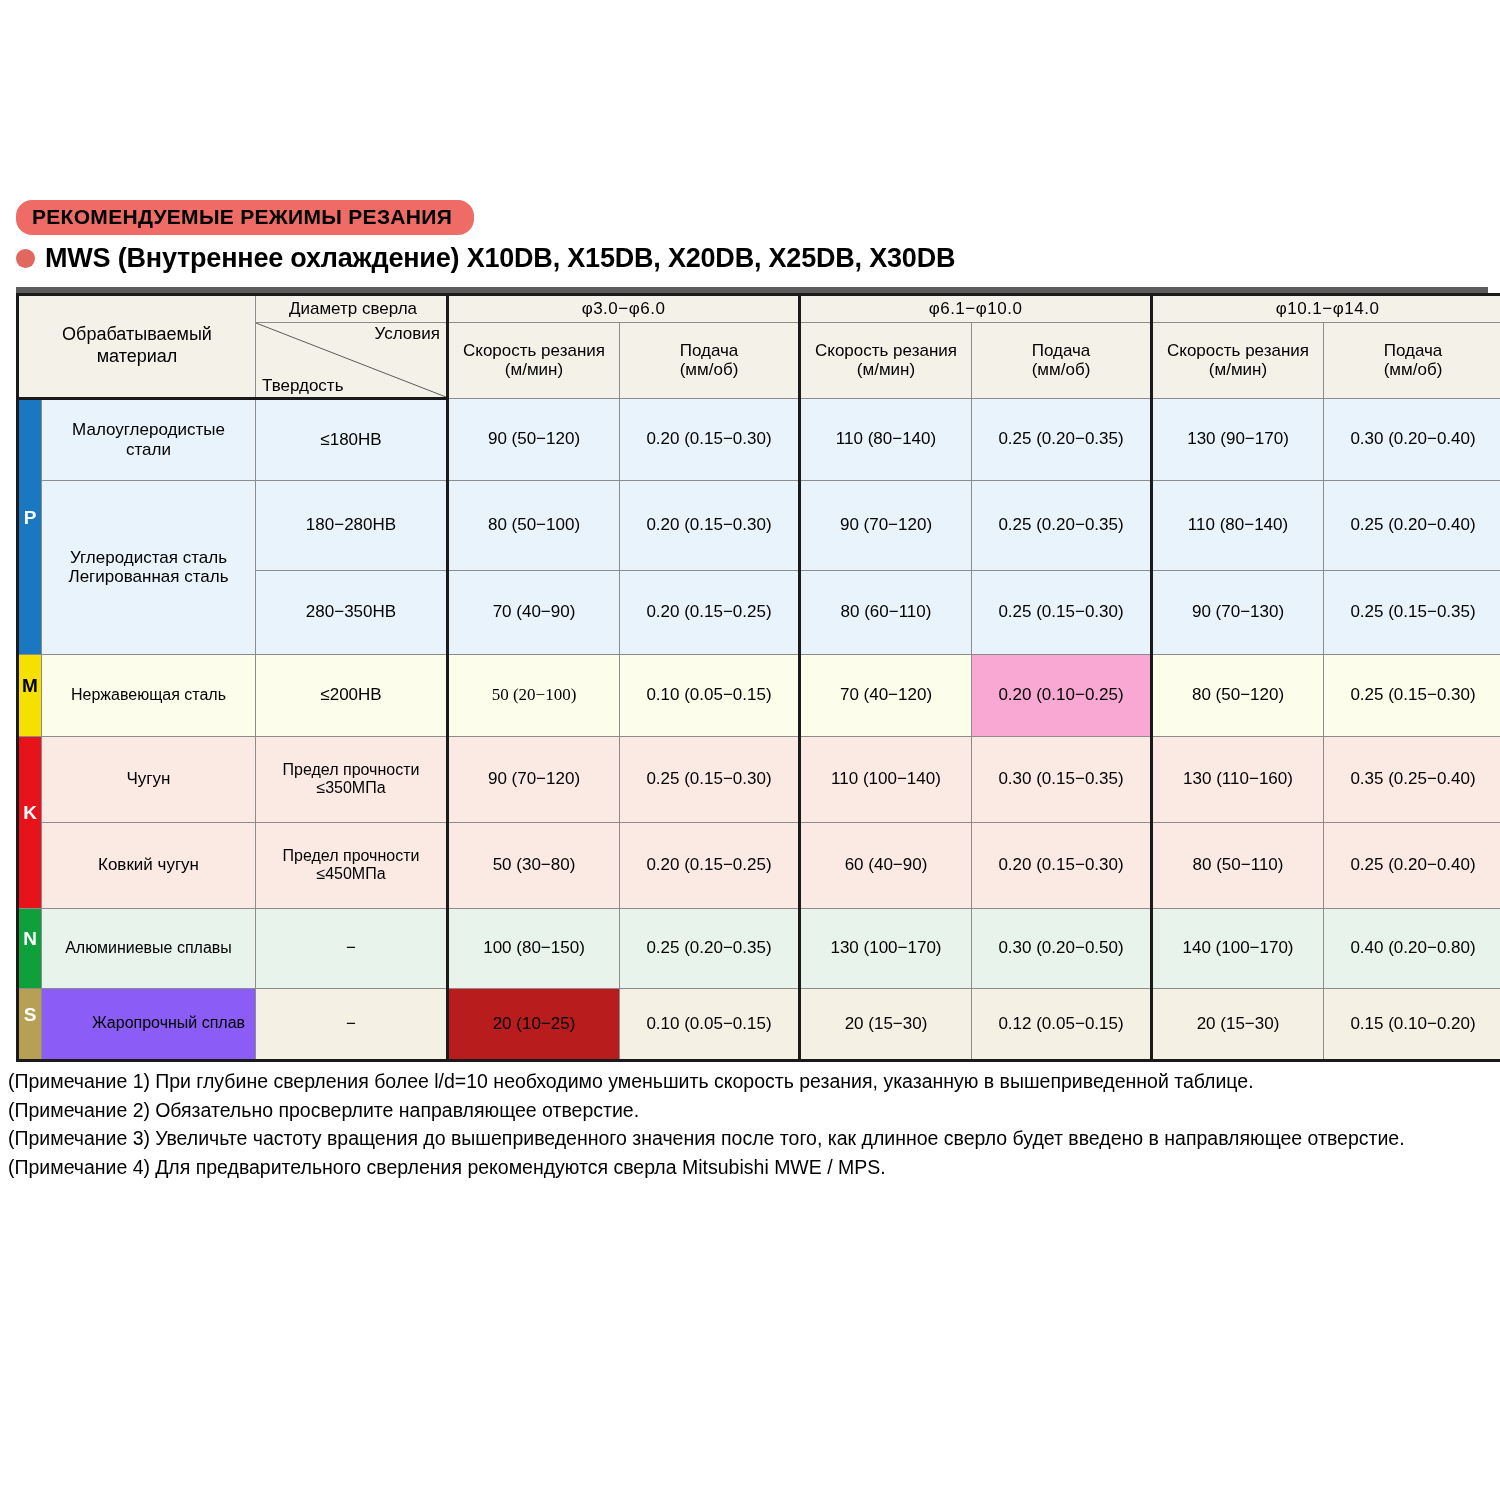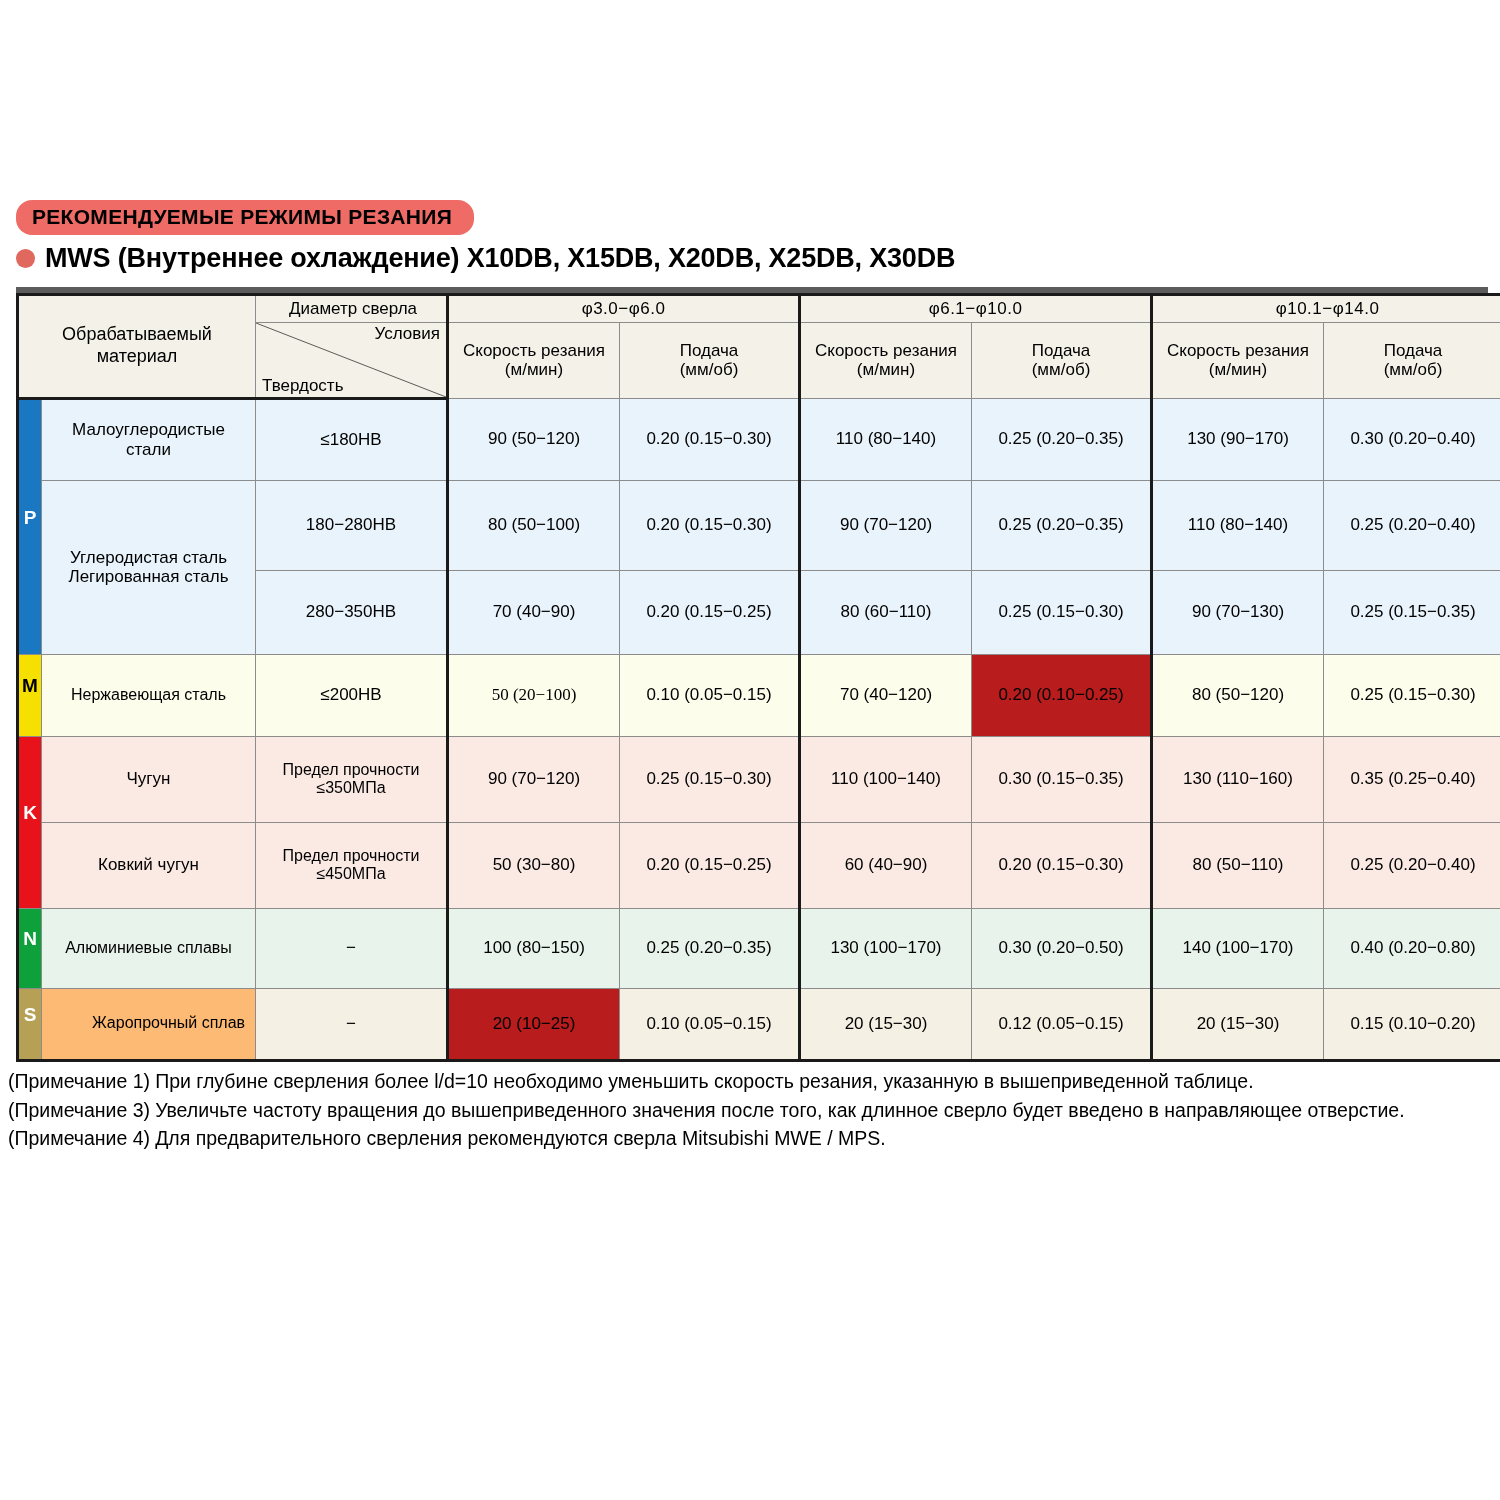--- a/index.html
+++ b/index.html
@@ -281,21 +281,21 @@
           </tr>
           <tr style="height: 82px;">
             <td class="iso thick-l" rowspan="1" style="background:#f5e000;">
               <div class="iso-inner" style="color:#000000;">M</div>
             </td>
             <td class="mat-name small" rowspan="1" style="background:#fdfdec;"><span>Нержавеющая сталь</span></td>
             <td class="cond thick-r" style="background:#fdfdec;">≤200HB</td>
             <td class="val" style="background:#fdfdec;font-family:Liberation Serif, serif;">50 (20−100)</td>
             <td class="val thick-r" style="background:#fdfdec;">0.10 (0.05−0.15)</td>
             <td class="val" style="background:#fdfdec;margin-top:20px;">70 (40−120)</td>
-            <td class="val thick-r" style="background:#b91c1c;">0.20 (0.10−0.25)</td>
+            <td class="val thick-r" style="background:#f9a8d4;">0.20 (0.10−0.25)</td>
             <td class="val" style="background:#fdfdec;">80 (50−120)</td>
             <td class="val thick-r" style="background:#fdfdec;">0.25 (0.15−0.30)</td>
           </tr>
           <tr style="height: 86px;">
             <td class="iso thick-l" rowspan="2" style="background:#e8131a;">
               <div class="iso-inner" style="color:#ffffff;">K</div>
             </td>
             <td class="mat-name" rowspan="1" style="background:#fbeae4;"><span>Чугун</span></td>
             <td class="cond two thick-r" style="background:#fbeae4;"><span>Предел прочности</span><br><span>≤350МПа</span></td>
             <td class="val" style="background:#fbeae4;">90 (70−120)</td>
@@ -325,37 +325,41 @@
             <td class="val thick-r" style="background:#e8f3ec;">0.25 (0.20−0.35)</td>
             <td class="val" style="background:#e8f3ec;">130 (100−170)</td>
             <td class="val thick-r" style="background:#e8f3ec;">0.30 (0.20−0.50)</td>
             <td class="val" style="background:#e8f3ec;">140 (100−170)</td>
             <td class="val thick-r" style="background:#e8f3ec;">0.40 (0.20−0.80)</td>
           </tr>
           <tr style="height: 72px;">
             <td class="iso thick-l thick-b" rowspan="1" style="background:#b5a055;">
               <div class="iso-inner" style="color:#ffffff;">S</div>
             </td>
-            <td class="mat-name small thick-b" rowspan="1" style="background:#fdba74;padding-left:44px;"><span>Жаропрочный сплав</span></td>
+            <td class="mat-name small thick-b" rowspan="1" style="background:#8b5cf6;padding-left:44px;"><span>Жаропрочный сплав</span></td>
             <td class="cond thick-r thick-b" style="background:#f4f0e4;">−</td>
             <td class="val thick-b" style="background:#b91c1c;">20 (10−25)</td>
             <td class="val thick-r thick-b" style="background:#f4f0e4;">0.10 (0.05−0.15)</td>
             <td class="val thick-b" style="background:#f4f0e4;">20 (15−30)</td>
             <td class="val thick-r thick-b" style="background:#f4f0e4;">0.12 (0.05−0.15)</td>
             <td class="val thick-b" style="background:#f4f0e4;">20 (15−30)</td>
             <td class="val thick-r thick-b" style="background:#f4f0e4;">0.15 (0.10−0.20)</td>
           </tr>
         </tbody>
     </table>
   </div>
 
   <div class="notes">
       <div class="note">
         <span class="note-label">(Примечание 1)</span>
         <span class="note-body">При глубине сверления более l/d=10 необходимо уменьшить скорость резания, указанную в вышеприведенной таблице.</span>
+      </div>
+      <div class="note">
+        <span class="note-label">(Примечание 2)</span>
+        <span class="note-body">Обязательно просверлите направляющее отверстие.</span>
       </div>
       <div class="note">
         <span class="note-label">(Примечание 3)</span>
         <span class="note-body">Увеличьте частоту вращения до вышеприведенного значения после того, как длинное сверло будет введено в направляющее отверстие.</span>
       </div>
       <div class="note">
         <span class="note-label">(Примечание 4)</span>
         <span class="note-body">Для предварительного сверления рекомендуются сверла Mitsubishi MWE / MPS.</span>
       </div>
     </div>

